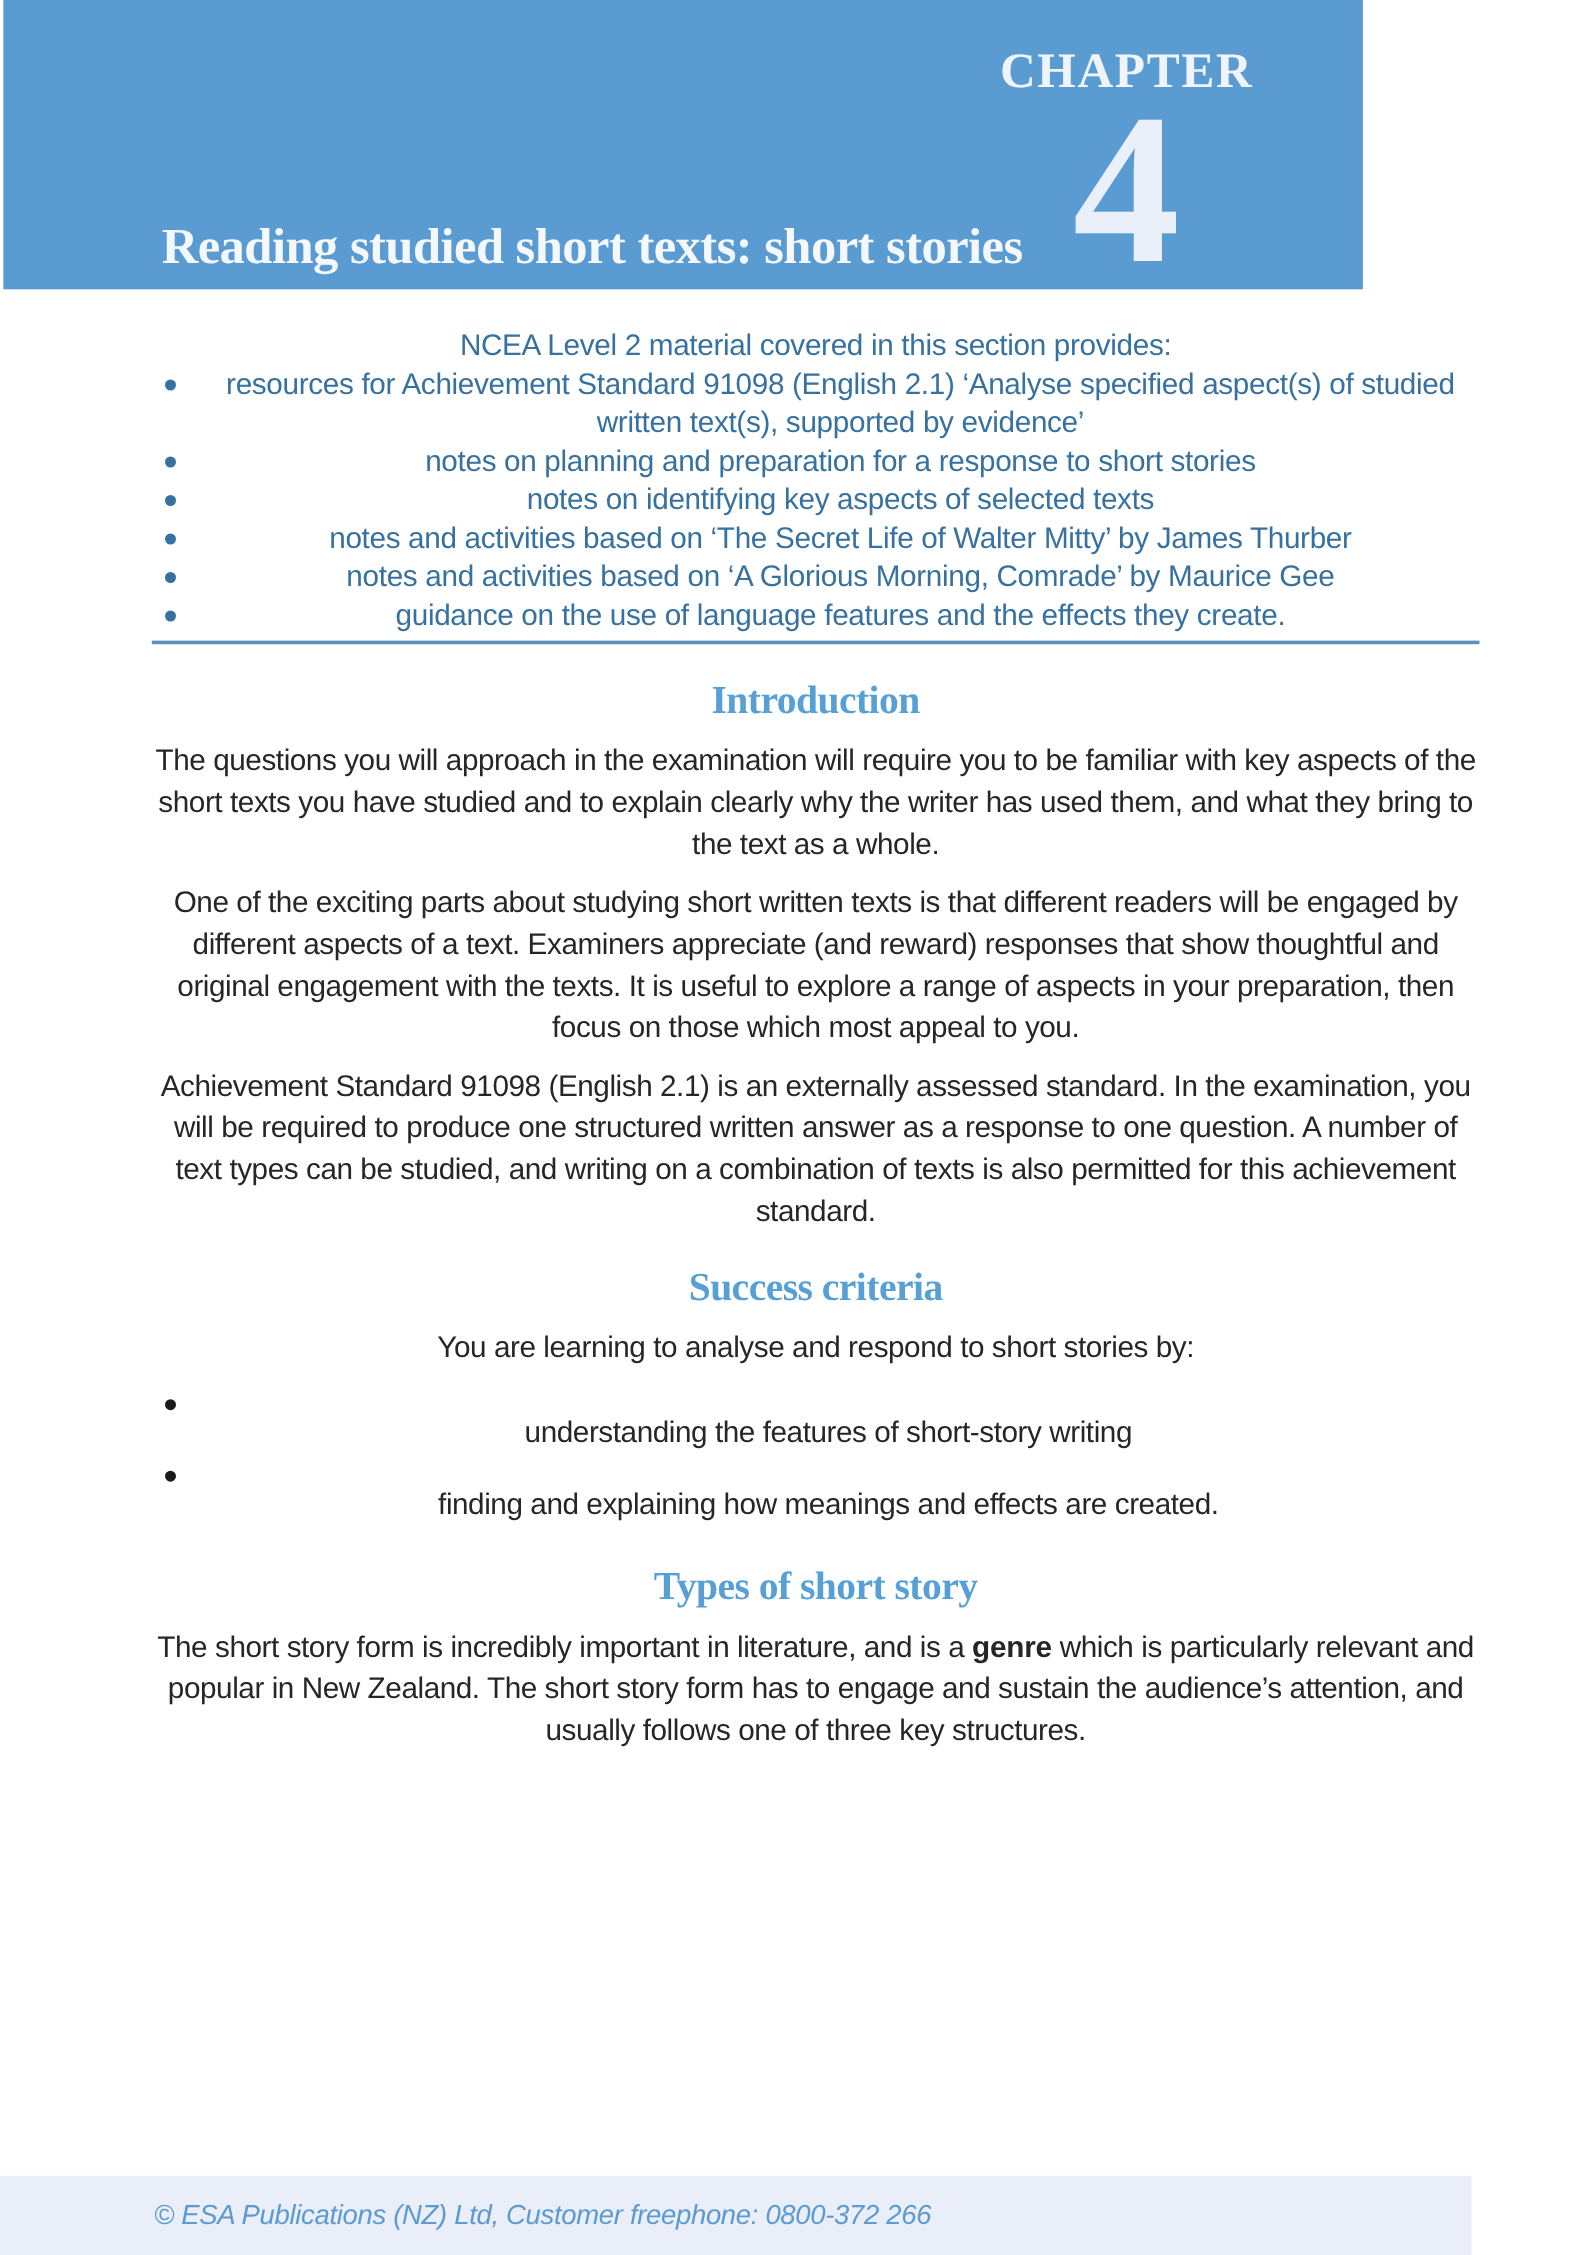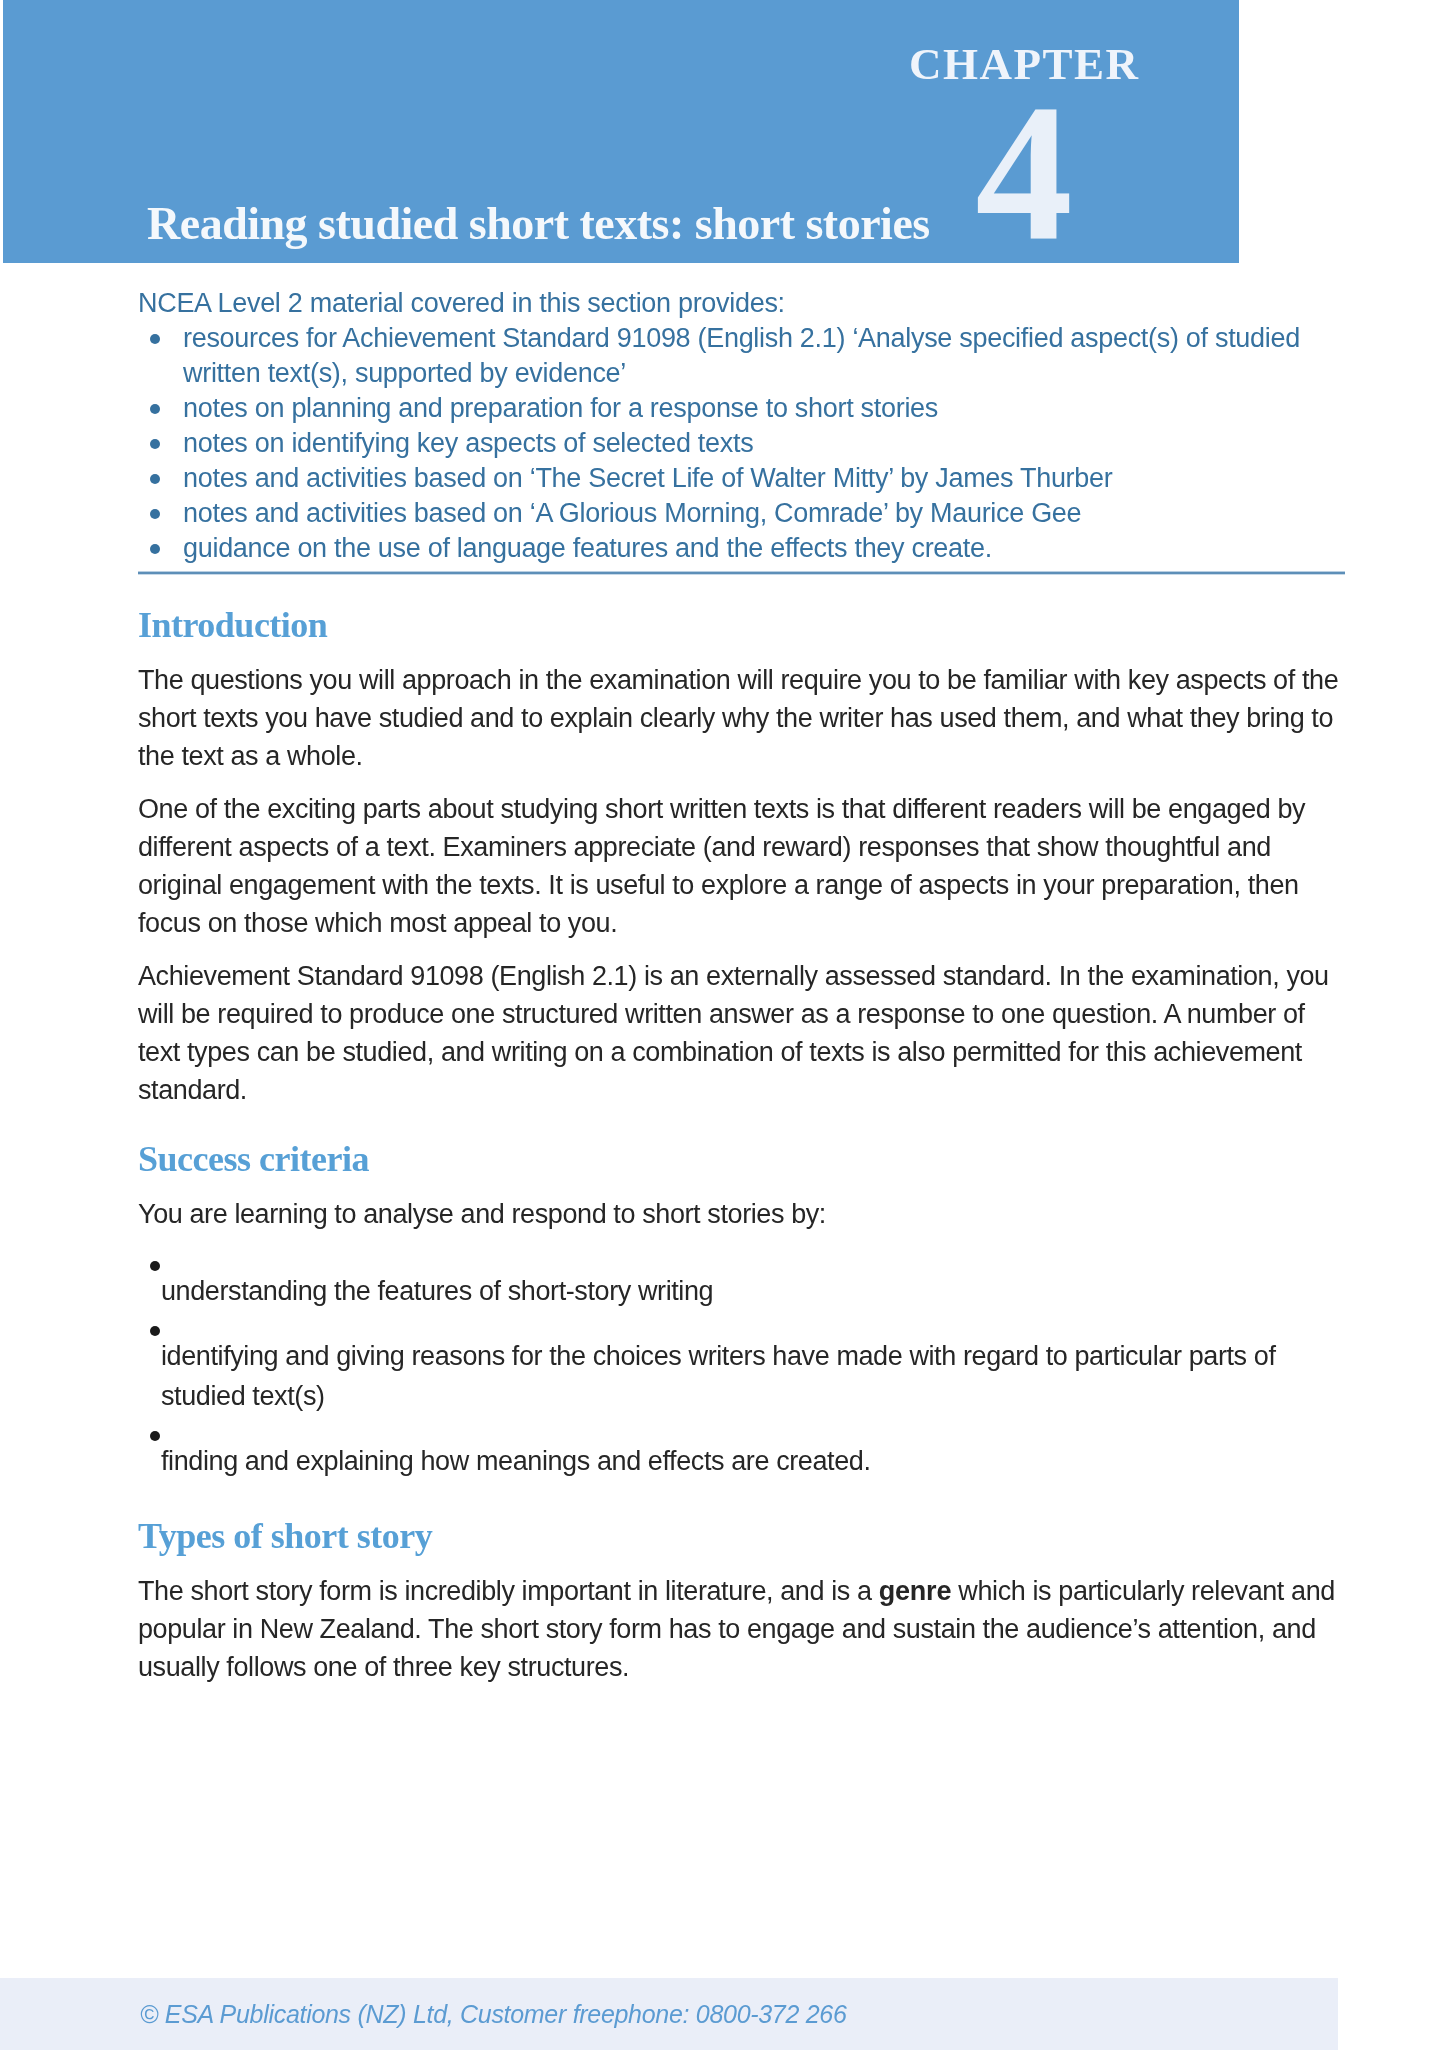--- a/index.html
+++ b/index.html
@@ -48,23 +48,24 @@
     font-weight: bold;
     font-size: 195px;
     line-height: 150px;
     margin-top: 10px;
     color: #E9F0F9;
   }
 
   
   .content {
     position: absolute;
-    top: 252px; left: 0;
+    top: 263px; left: 0;
     width: 1445px;
     padding: 34px 100px 0 138px;
+    text-align: center;
   }
 
   .intro-list {
     color: #36719F;
     font-size: 27px;
     letter-spacing: -0.3px;
     line-height: 35px;
   }
   .intro-list .lead { margin-bottom: 0; }
   .bullet-row { display: flex; }
@@ -191,24 +192,20 @@
 
     <h1 class="section-heading">Success criteria</h1>
     <p class="body-par" style="margin-bottom:0;">You are learning to analyse and respond to short stories by:</p>
     <div class="success-bullets">
       <div class="bullet-row">
         <span class="dot"></span>
         <span class="btxt">understanding the features of short-story writing</span>
       </div>
       <div class="bullet-row">
         <span class="dot"></span>
-        <span class="btxt">identifying and giving reasons for the choices writers have made with regard to particular parts of studied text(s)</span>
-      </div>
-      <div class="bullet-row">
-        <span class="dot"></span>
         <span class="btxt">finding and explaining how meanings and effects are created.</span>
       </div>
     </div>
 
     <h1 class="section-heading" style="margin-top:30px;">Types of short story</h1>
     <p class="body-par"><span>The short story form is incredibly important in literature, and is a </span><b>genre</b><span> which is particularly relevant and popular in New Zealand. The short story form has to engage and sustain the audience’s attention, and usually follows one of three key structures.</span></p>
 
 
   </div>
 

